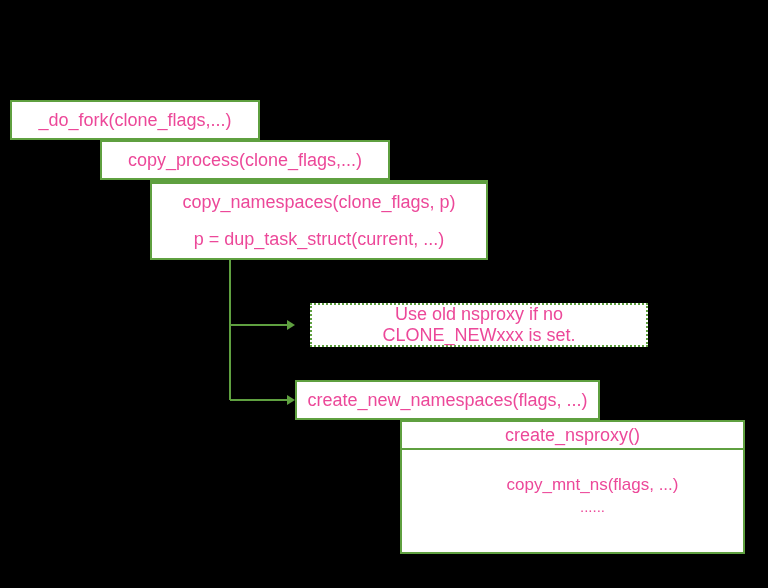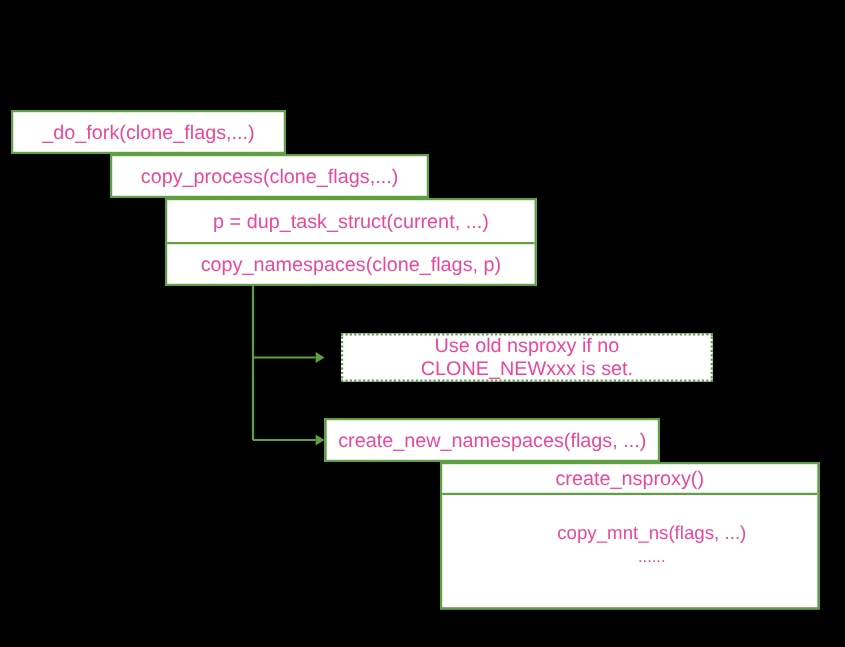--- a/index.html
+++ b/index.html
@@ -42,25 +42,25 @@
 
 <div class="box" style="left:10px; top:100px; width:250px; height:40px;">
   <span>_do_fork(clone_flags,...)</span>
 </div>
 
 <div class="box" style="left:100px; top:140px; width:290px; height:40px;">
   <span>copy_process(clone_flags,...)</span>
 </div>
 
 <div class="box" style="left:150px; top:180px; width:338px; height:80px; display:block; padding:0;">
+  <div style="height:38px; display:flex; align-items:center; justify-content:center; border-top:2px solid #5fa040;">
+    <span>copy_namespaces(clone_flags, p)</span>
+  </div>
   <div style="height:38px; display:flex; align-items:center; justify-content:center;">
     <span>p = dup_task_struct(current, ...)</span>
-  </div>
-  <div style="height:38px; display:flex; align-items:center; justify-content:center; border-top:2px solid #5fa040;">
-    <span>copy_namespaces(clone_flags, p)</span>
   </div>
 </div>
 
 <div class="box box-dashed" style="left:310px; top:303px; width:338px; height:44px;">
   <span>Use old nsproxy if no CLONE_NEWxxx is set.</span>
 </div>
 
 <div class="box" style="left:295px; top:380px; width:305px; height:40px;">
   <span>create_new_namespaces(flags, ...)</span>
 </div>

